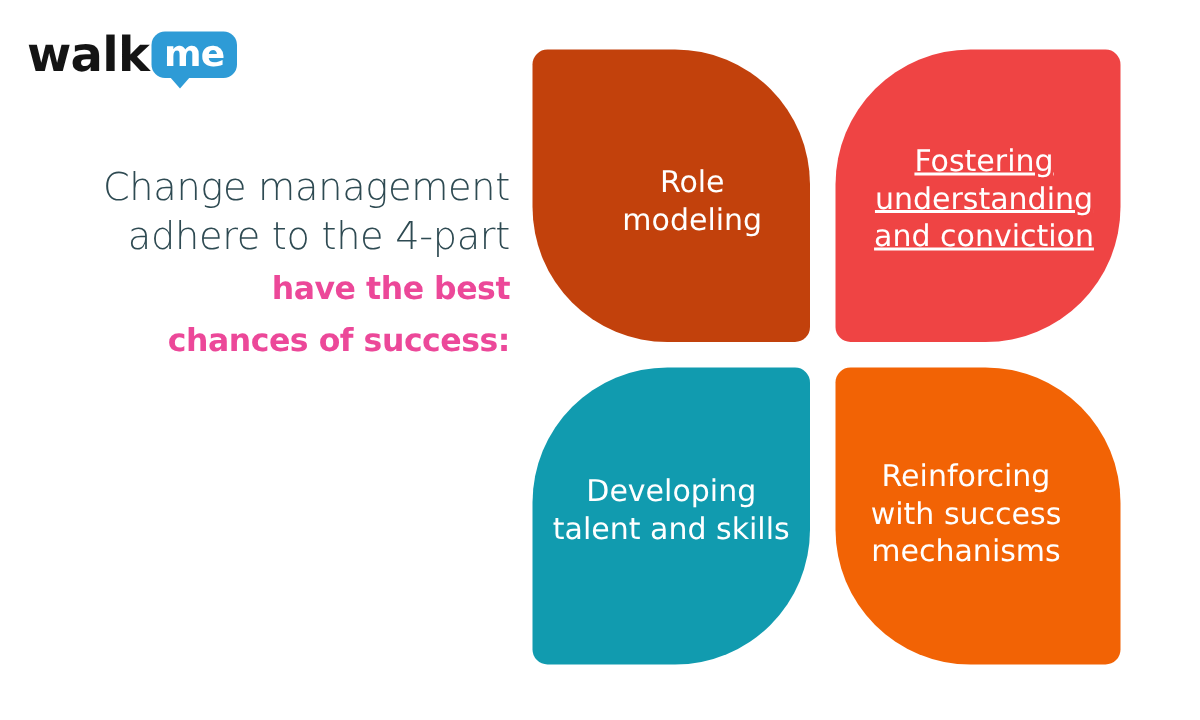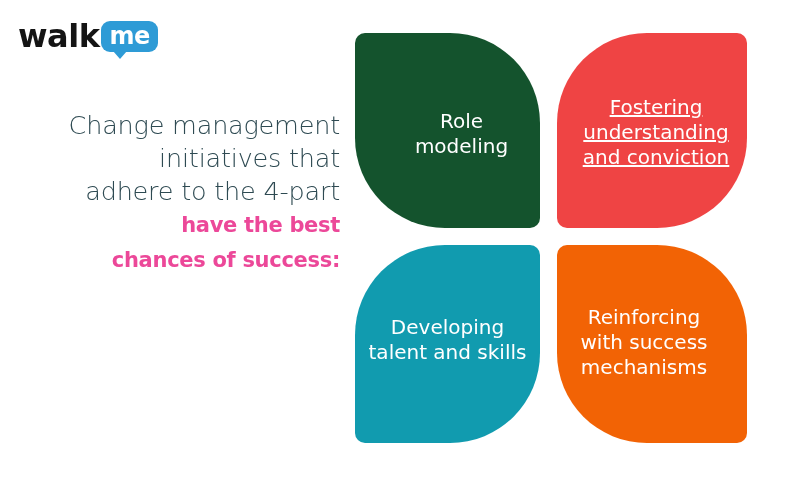--- a/index.html
+++ b/index.html
@@ -115,21 +115,21 @@
     color: #ffffff;
     padding: 0 6px;
   }
 
   
   #petal-yellow {
     left: 0;
     top: 0;
     width: 185px;
     height: 195px;
-    background: #14532d;
+    background: #c2410c;
     border-radius: 10px 90px 10px 90px;
     align-items: center;
   }
   #petal-yellow .petal-label { transform: translate(14px, 3px); }
 
   #petal-purple {
     left: 202px;
     top: 0;
     width: 190px;
     height: 195px;
@@ -165,21 +165,20 @@
 
 <div id="logo">
   <span class="logo-walk">walk</span>
   <span class="logo-bubble">
     <span class="logo-me">me</span>
   </span>
 </div>
 
 <div id="headline">
   <span class="line light">Change management</span>
-  <span class="line light">initiatives that</span>
   <span class="line light">adhere to the 4-part</span>
   <span class="line bold">have the best</span>
   <span class="line bold">chances of success:</span>
 </div>
 
 <div id="petal-grid">
 
   <div class="petal" id="petal-yellow">
     <div class="petal-label">
       <span>Role</span><br>

